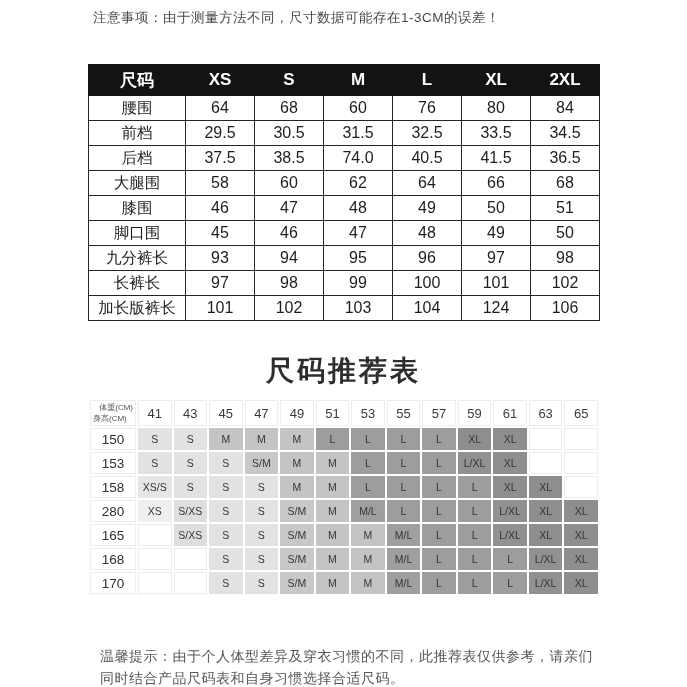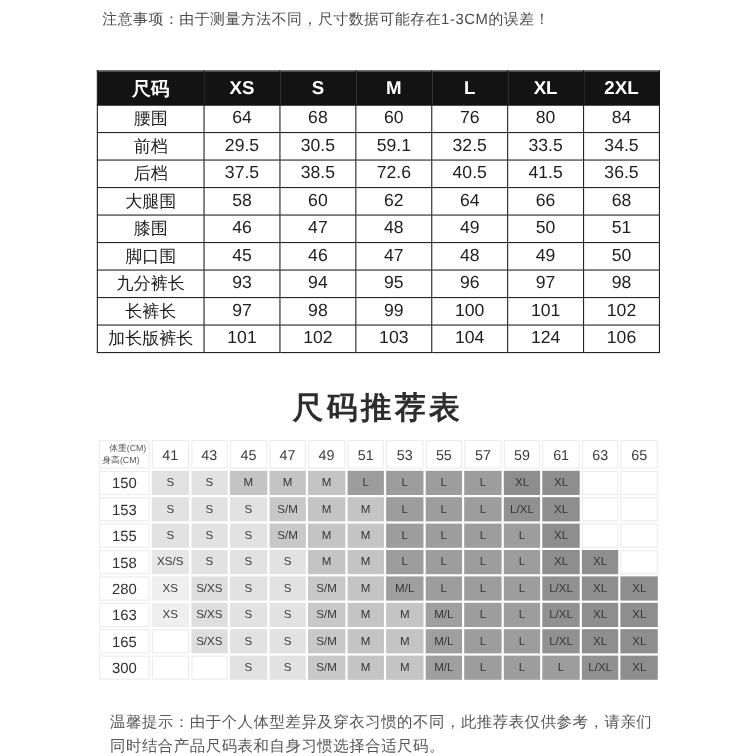--- a/index.html
+++ b/index.html
@@ -90,30 +90,30 @@
           <td>68</td>
           <td>60</td>
           <td>76</td>
           <td>80</td>
           <td>84</td>
         </tr>
         <tr>
           <td class="row-label">前档</td>
           <td>29.5</td>
           <td>30.5</td>
-          <td>59.1</td>
+          <td>31.5</td>
           <td>32.5</td>
           <td>33.5</td>
           <td>34.5</td>
         </tr>
         <tr>
           <td class="row-label">后档</td>
           <td>37.5</td>
           <td>38.5</td>
-          <td>72.6</td>
+          <td>74.0</td>
           <td>40.5</td>
           <td>41.5</td>
           <td>36.5</td>
         </tr>
         <tr>
           <td class="row-label">大腿围</td>
           <td>58</td>
           <td>60</td>
           <td>62</td>
           <td>64</td>
@@ -222,36 +222,20 @@
           <td style="background: rgb(196, 196, 196);">M</td>
           <td style="background: rgb(157, 157, 157);">L</td>
           <td style="background: rgb(157, 157, 157);">L</td>
           <td style="background: rgb(157, 157, 157);">L</td>
           <td style="background: rgb(145, 145, 145);">L/XL</td>
           <td style="background: rgb(142, 142, 142);">XL</td>
           <td class="blank"></td>
           <td class="blank"></td>
         </tr>
         <tr>
-          <th class="height-cell">155</th>
-          <td style="background: rgb(226, 226, 226);">S</td>
-          <td style="background: rgb(226, 226, 226);">S</td>
-          <td style="background: rgb(226, 226, 226);">S</td>
-          <td style="background: rgb(200, 200, 200);">S/M</td>
-          <td style="background: rgb(196, 196, 196);">M</td>
-          <td style="background: rgb(196, 196, 196);">M</td>
-          <td style="background: rgb(157, 157, 157);">L</td>
-          <td style="background: rgb(157, 157, 157);">L</td>
-          <td style="background: rgb(157, 157, 157);">L</td>
-          <td style="background: rgb(157, 157, 157);">L</td>
-          <td style="background: rgb(142, 142, 142);">XL</td>
-          <td class="blank"></td>
-          <td class="blank"></td>
-        </tr>
-        <tr>
           <th class="height-cell">158</th>
           <td style="background: rgb(230, 230, 230);">XS/S</td>
           <td style="background: rgb(226, 226, 226);">S</td>
           <td style="background: rgb(226, 226, 226);">S</td>
           <td style="background: rgb(226, 226, 226);">S</td>
           <td style="background: rgb(196, 196, 196);">M</td>
           <td style="background: rgb(196, 196, 196);">M</td>
           <td style="background: rgb(157, 157, 157);">L</td>
           <td style="background: rgb(157, 157, 157);">L</td>
           <td style="background: rgb(157, 157, 157);">L</td>
@@ -270,53 +254,53 @@
           <td style="background: rgb(196, 196, 196);">M</td>
           <td style="background: rgb(159, 159, 159);">M/L</td>
           <td style="background: rgb(157, 157, 157);">L</td>
           <td style="background: rgb(157, 157, 157);">L</td>
           <td style="background: rgb(157, 157, 157);">L</td>
           <td style="background: rgb(145, 145, 145);">L/XL</td>
           <td style="background: rgb(142, 142, 142);">XL</td>
           <td style="background: rgb(142, 142, 142);">XL</td>
         </tr>
         <tr>
-          <th class="height-cell">163</th>
-          <td style="background: rgb(239, 239, 239);">XS</td>
+          <th class="height-cell">165</th>
+          <td class="blank"></td>
           <td style="background: rgb(222, 222, 222);">S/XS</td>
           <td style="background: rgb(226, 226, 226);">S</td>
           <td style="background: rgb(226, 226, 226);">S</td>
           <td style="background: rgb(200, 200, 200);">S/M</td>
           <td style="background: rgb(196, 196, 196);">M</td>
           <td style="background: rgb(196, 196, 196);">M</td>
           <td style="background: rgb(159, 159, 159);">M/L</td>
           <td style="background: rgb(157, 157, 157);">L</td>
           <td style="background: rgb(157, 157, 157);">L</td>
           <td style="background: rgb(145, 145, 145);">L/XL</td>
           <td style="background: rgb(142, 142, 142);">XL</td>
           <td style="background: rgb(142, 142, 142);">XL</td>
         </tr>
         <tr>
-          <th class="height-cell">165</th>
-          <td class="blank"></td>
-          <td style="background: rgb(222, 222, 222);">S/XS</td>
+          <th class="height-cell">168</th>
+          <td class="blank"></td>
+          <td class="blank"></td>
           <td style="background: rgb(226, 226, 226);">S</td>
           <td style="background: rgb(226, 226, 226);">S</td>
           <td style="background: rgb(200, 200, 200);">S/M</td>
           <td style="background: rgb(196, 196, 196);">M</td>
           <td style="background: rgb(196, 196, 196);">M</td>
           <td style="background: rgb(159, 159, 159);">M/L</td>
           <td style="background: rgb(157, 157, 157);">L</td>
           <td style="background: rgb(157, 157, 157);">L</td>
-          <td style="background: rgb(145, 145, 145);">L/XL</td>
-          <td style="background: rgb(142, 142, 142);">XL</td>
-          <td style="background: rgb(142, 142, 142);">XL</td>
-        </tr>
-        <tr>
-          <th class="height-cell">300</th>
+          <td style="background: rgb(157, 157, 157);">L</td>
+          <td style="background: rgb(145, 145, 145);">L/XL</td>
+          <td style="background: rgb(142, 142, 142);">XL</td>
+        </tr>
+        <tr>
+          <th class="height-cell">170</th>
           <td class="blank"></td>
           <td class="blank"></td>
           <td style="background: rgb(226, 226, 226);">S</td>
           <td style="background: rgb(226, 226, 226);">S</td>
           <td style="background: rgb(200, 200, 200);">S/M</td>
           <td style="background: rgb(196, 196, 196);">M</td>
           <td style="background: rgb(196, 196, 196);">M</td>
           <td style="background: rgb(159, 159, 159);">M/L</td>
           <td style="background: rgb(157, 157, 157);">L</td>
           <td style="background: rgb(157, 157, 157);">L</td>

